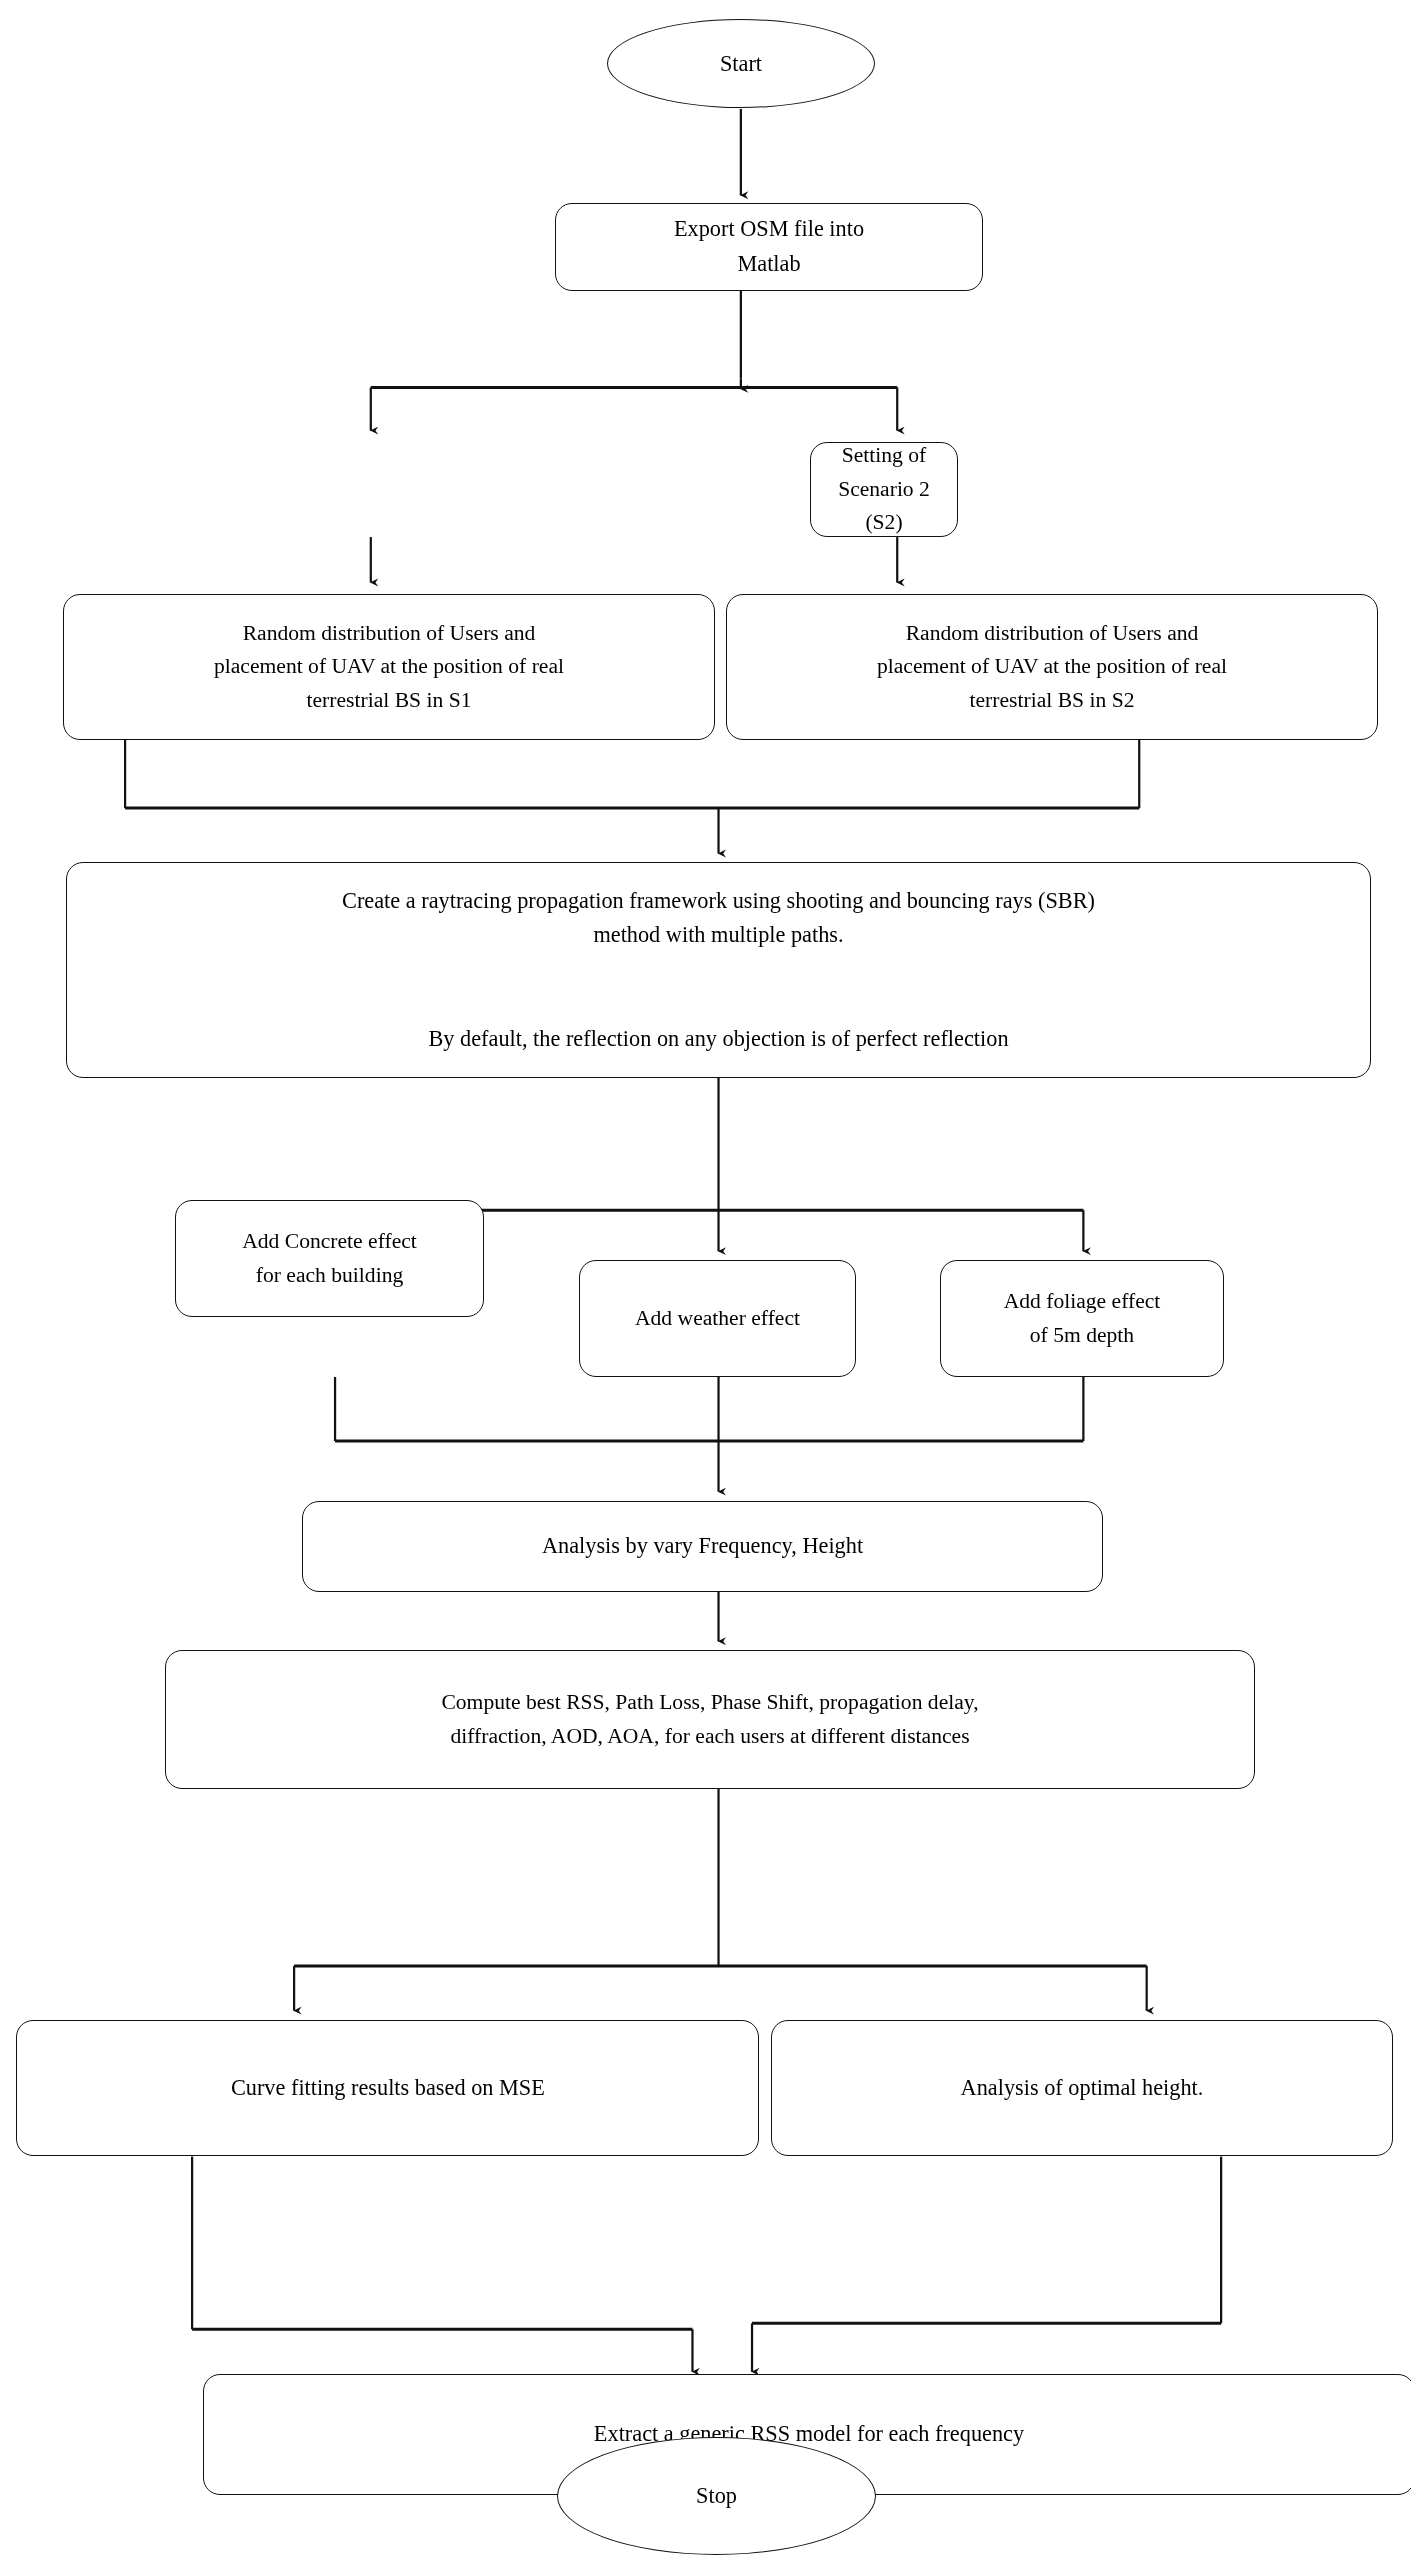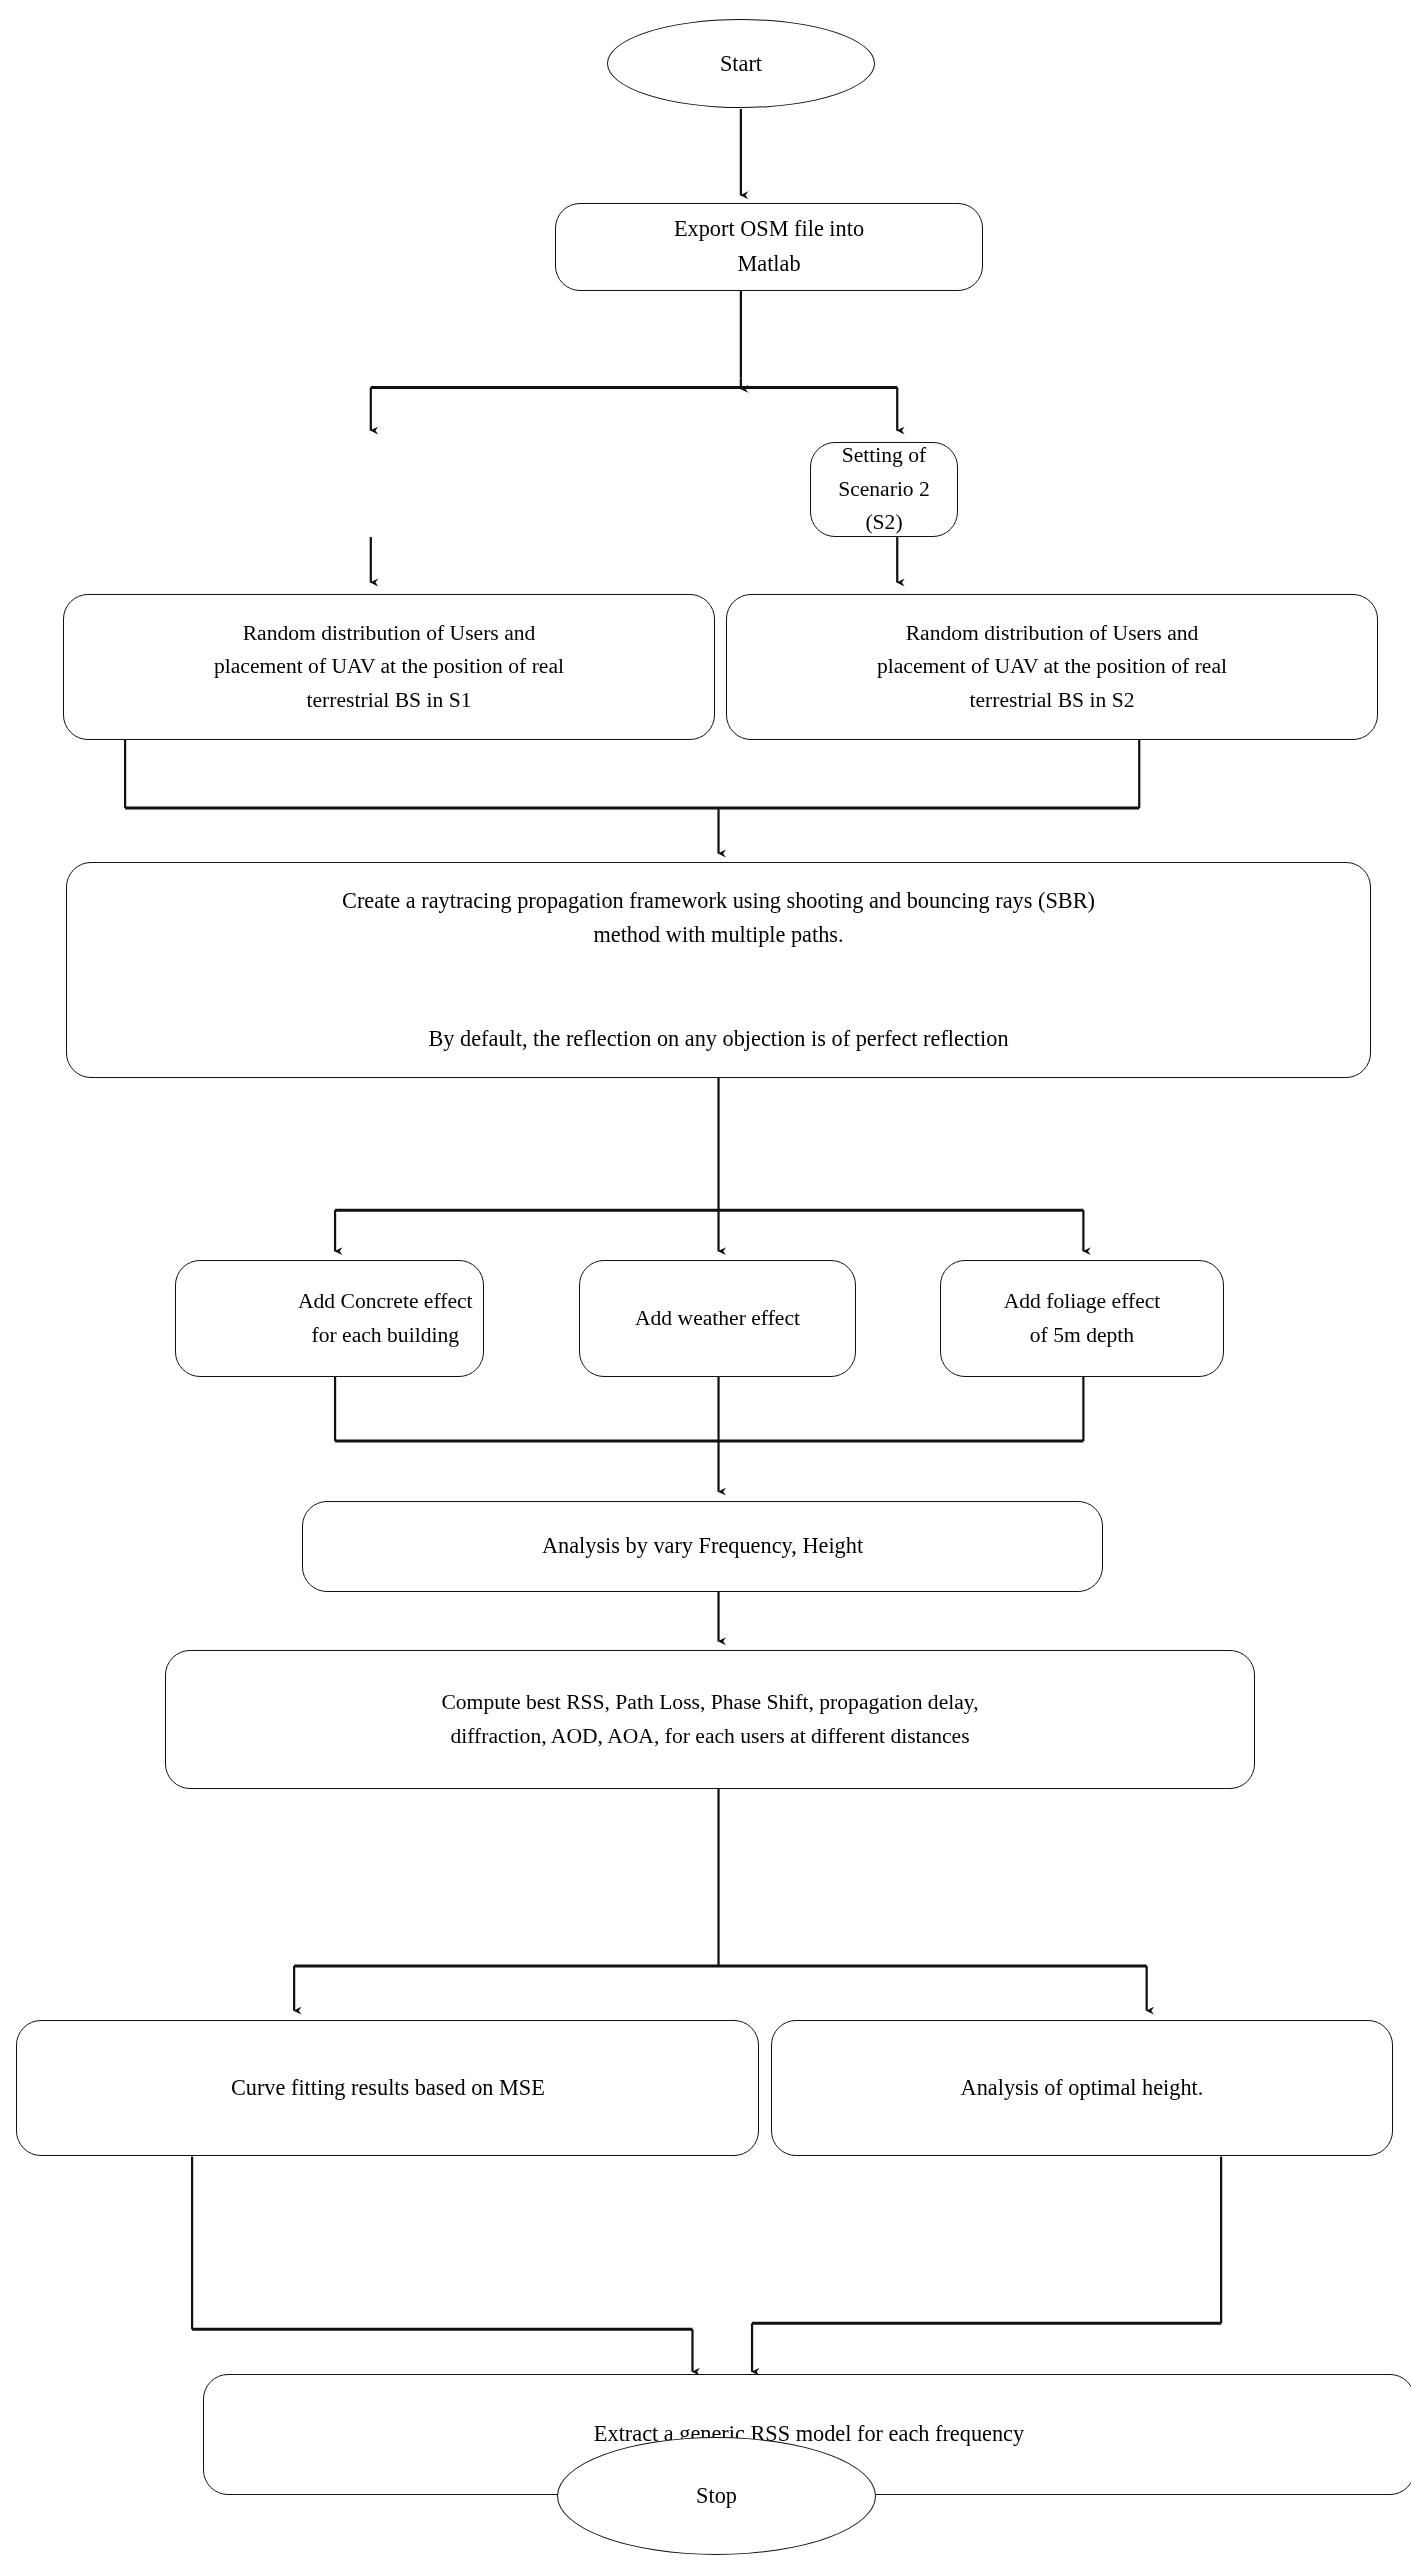--- a/index.html
+++ b/index.html
@@ -3,21 +3,21 @@
 <meta charset="utf-8">
 <title>Flowchart</title>
 <style>
   html,body{margin:0;padding:0;background:#ffffff;}
   body{width:1411px;height:2576px;font-family:"Liberation Serif","DejaVu Serif",serif;color:#000;}
   #stage{position:relative;width:1411px;height:2576px;overflow:hidden;background:#fff;text-decoration:underline;}
   #wires{position:absolute;left:0;top:0;width:1411px;height:2576px;}
   .node{position:absolute;box-sizing:border-box;background:#fff;border:1.9px solid #111;
         display:flex;align-items:center;justify-content:center;text-align:center;
         line-height:1.55;color:#000;}
-  .proc{border-radius:25px;}
+  .proc{border-radius:17px;}
   .term{border-radius:50%;border-width:1.9px;}
   .node .txt{display:block;padding:0 10.4px;white-space:pre-line;}
   .f29{font-size:21.6px;}
   .f30{font-size:22.3px;}
 </style>
 </head>
 <body>
 
 <div id="stage">
 
@@ -102,21 +102,21 @@
   </div>
 
   <div class="node proc f30" style="left:66px;top:862px;width:1305px;height:216px;">
     <span class="txt">Create a raytracing propagation framework using shooting and bouncing rays (SBR)
 method with multiple paths.
 
 
 By default, the reflection on any objection is of perfect reflection</span>
   </div>
 
-  <div class="node proc f29" style="left:175px;top:1260px;width:309px;height:117px;justify-content:flex-end;">
+  <div class="node proc f29" style="left:175px;top:1200px;width:309px;height:117px;">
     <span class="txt">Add Concrete effect
 for each building</span>
   </div>
 
   <div class="node proc f29" style="left:579px;top:1260px;width:277px;height:117px;">
     <span class="txt">Add weather effect</span>
   </div>
 
   <div class="node proc f29" style="left:940px;top:1260px;width:284px;height:117px;text-align:center;">
     <span class="txt">Add foliage effect

